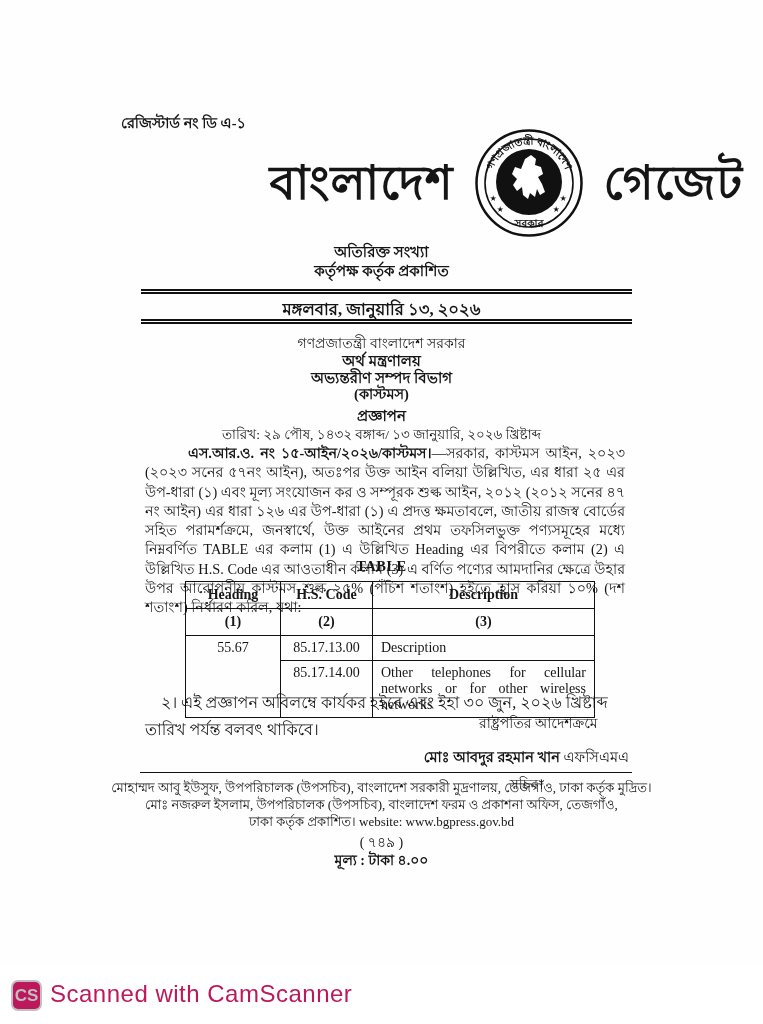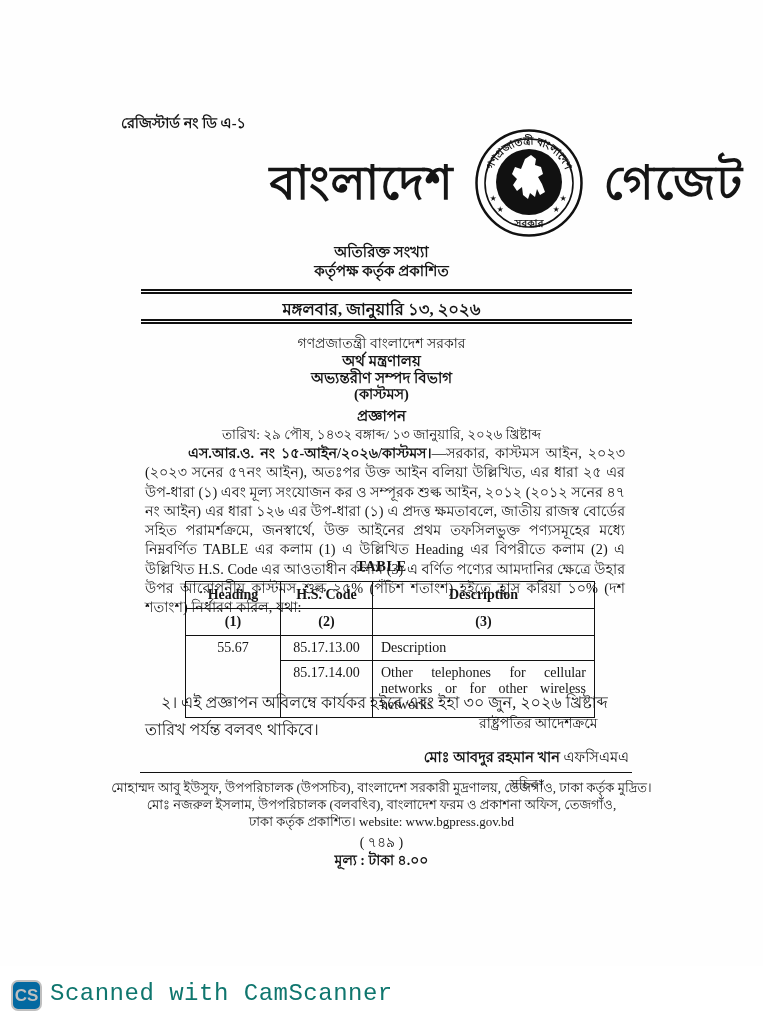--- a/index.html
+++ b/index.html
@@ -82,26 +82,26 @@
   .page-no { top:831px; font-size:14px; }
   .price { top:849px; font-size:14px; font-weight:600; }
 
   .scan-bar { left:0; right:0; bottom:0; height:58px; background:#fff; }
   .cs-badge {
     position:absolute; left:11px; top:14px;
     width:31px; height:31px;
     border:2.5px solid #bfbfbf; border-radius:7px;
     color:#bfbfbf; font-family:"Liberation Sans","DejaVu Sans",sans-serif;
     font-weight:bold; font-size:17px; line-height:27px; text-align:center;
-    background:#0369a1;
+    background:#be185d;
   }
   .scan-text {
     position:absolute; left:50px; top:14px;
-    font-family:Liberation Mono, monospace;
-    font-size:24px; color:#0f766e; letter-spacing:.5px;
+    font-family:Liberation Sans, sans-serif;
+    font-size:24px; color:#be185d; letter-spacing:.5px;
   }
 </style>
 </head>
 <body>
 
 <div class="page">
 
   <div class="abs reg-no">রেজিস্টার্ড নং ডি এ-১</div>
 
   <div class="abs masthead">
@@ -173,21 +173,21 @@
   <p class="abs para2">২। এই প্রজ্ঞাপন অবিলম্বে কার্যকর হইবে এবং ইহা ৩০ জুন, ২০২৬ খ্রিষ্টাব্দ তারিখ পর্যন্ত বলবৎ থাকিবে।</p>
 
   <div class="abs sign-block">
     <div class="sign-order">রাষ্ট্রপতির আদেশক্রমে</div>
     <div class="sign-name"><b>মোঃ আবদুর রহমান খান</b><span> এফসিএমএ</span></div>
     <div class="sign-desig">সচিব।</div>
   </div>
 
   <div class="abs foot-rule"></div>
   <div class="abs center foot1">মোহাম্মদ আবু ইউসুফ, উপপরিচালক (উপসচিব), বাংলাদেশ সরকারী মুদ্রণালয়, তেজগাঁও, ঢাকা কর্তৃক মুদ্রিত।</div>
-  <div class="abs center foot2">মোঃ নজরুল ইসলাম, উপপরিচালক (বলবৎিব), বাংলাদেশ ফরম ও প্রকাশনা অফিস, তেজগাঁও,</div>
+  <div class="abs center foot2">মোঃ নজরুল ইসলাম, উপপরিচালক (উপসচিব), বাংলাদেশ ফরম ও প্রকাশনা অফিস, তেজগাঁও,</div>
   <div class="abs center foot3">ঢাকা কর্তৃক প্রকাশিত। website: www.bgpress.gov.bd</div>
   <div class="abs center page-no">( ৭৪৯ )</div>
   <div class="abs center price">মূল্য : টাকা ৪.০০</div>
 
   <div class="abs scan-bar">
     <div class="cs-badge">CS</div>
     <div class="scan-text">Scanned with CamScanner</div>
   </div>
 
 </div>

